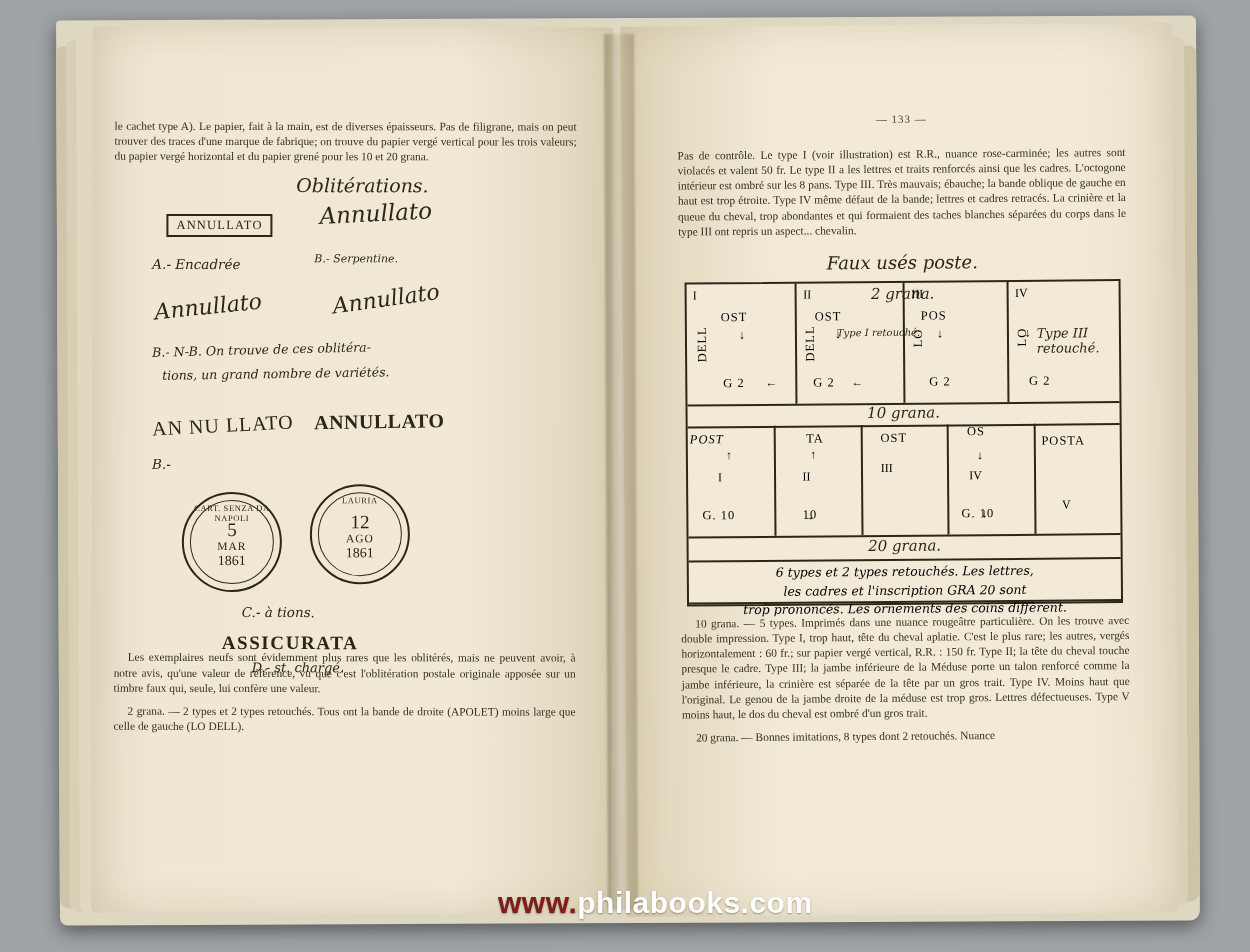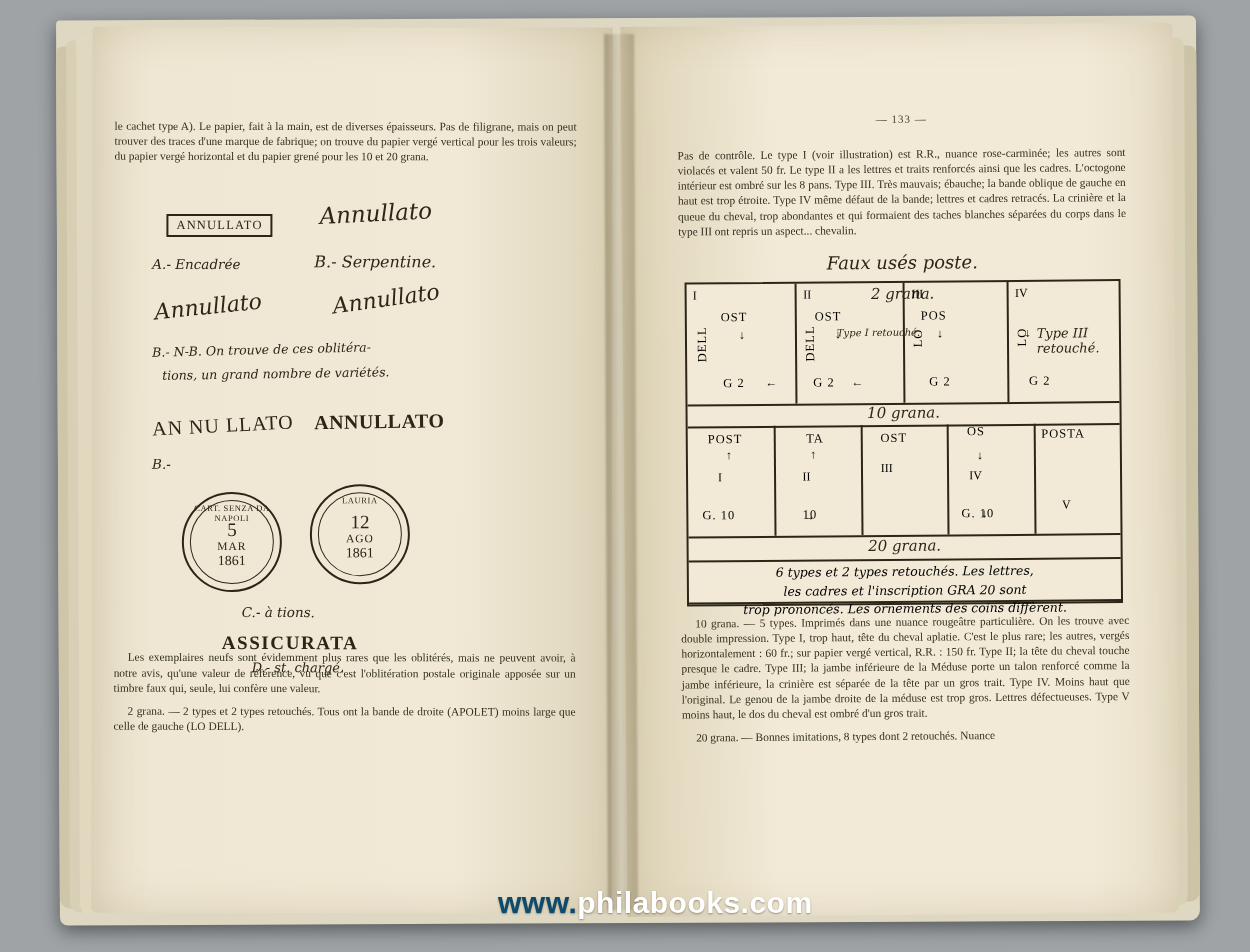--- a/index.html
+++ b/index.html
@@ -76,21 +76,21 @@
   .oblit-title{font-size:19px;margin:4px 0 12px 34px;text-align:center;}
 
   .boxstamp{
     display:inline-block;border:2px solid #2b2618;padding:2px 8px;
     font-family:"Liberation Serif", serif;font-size:12.5px;letter-spacing:1.2px;
     color:#2b2618;
   }
   .annul-a{position:absolute;left:52px;top:40px;}
   .annul-b{position:absolute;left:205px;top:26px;font-size:23px;transform:rotate(-3deg);}
   .cap-a{position:absolute;left:38px;top:82px;font-size:13.5px;}
-  .cap-b{position:absolute;left:200px;top:78px;font-size:16px;}
+  .cap-b{position:absolute;left:200px;top:78px;font-size:11px;}
 
   .annul-c{position:absolute;left:40px;top:120px;font-size:22px;transform:rotate(-6deg);}
   .annul-d{position:absolute;left:218px;top:112px;font-size:22px;transform:rotate(-8deg);}
   .cap-c{position:absolute;left:38px;top:168px;font-size:12.5px;transform:rotate(-1.5deg);}
   .cap-c2{position:absolute;left:48px;top:192px;font-size:12.5px;transform:rotate(-1deg);}
 
   .annul-e{position:absolute;left:38px;top:240px;font-family:"Liberation Serif",serif;
     font-size:20px;letter-spacing:1px;transform:rotate(-3deg);color:#2b2618;}
   .annul-f{position:absolute;left:200px;top:236px;font-family:"Liberation Serif",serif;
     font-size:20px;letter-spacing:.5px;font-weight:bold;transform:rotate(-1deg);color:#2b2618;}
@@ -139,21 +139,21 @@
     position:absolute;left:8px;right:8px;top:278px;font-size:12.5px;
     font-style:italic;line-height:1.5;text-align:center;font-family:"DejaVu Serif",serif;
   }
 
   
   .wm{
     position:absolute;left:498px;top:886px;font-size:30px;letter-spacing:.5px;
     font-family:"Liberation Sans", sans-serif;font-weight:bold;color:#ffffff;
     text-shadow:0 1px 2px rgba(0,0,0,.35);
   }
-  .wm .blue{color:#0c4a6e;}
+  .wm .blue{color:#7f1d1d;}
 </style>
 </head>
 <body>
 
 <div class="stage">
 
   <div class="book">
 
     <div class="edge l1"></div>
     <div class="edge l2"></div>
@@ -161,20 +161,21 @@
     <div class="edge r1"></div>
     <div class="edge r2"></div>
 
     <div class="page left">
       <div class="col lcol">
 
 
         <p class="body noind">le cachet type A). Le papier, fait à la main, est de diverses épaisseurs. Pas de filigrane, mais on peut trouver des traces d'une marque de fabrique; on trouve du papier vergé vertical pour les trois valeurs; du papier vergé horizontal et du papier grené pour les 10 et 20 grana.</p>
 
         <div class="plate">
+          <div class="oblit-title script">Oblitérations.</div>
 
           <div class="annul-a">
             <span class="boxstamp">ANNULLATO</span>
           </div>
           <div class="annul-b script">Annullato</div>
 
           <div class="cap-a script">A.- Encadrée</div>
           <div class="cap-b script">B.- Serpentine.</div>
 
           <div class="annul-c script">Annullato</div>
@@ -262,25 +263,25 @@
           <div class="row r-b">
             <div class="hdr-c script" style="top:1px;">10 grana.</div>
           </div>
 
           <div class="row r-c">
             <div class="vline" style="left:20%;height:110px;"></div>
             <div class="vline" style="left:40%;height:110px;"></div>
             <div class="vline" style="left:60%;height:110px;"></div>
             <div class="vline" style="left:80%;height:110px;"></div>
 
-            <div class="lbl mono" style="left:20px;top:6px;">POST</div>
+            <div class="lbl mono" style="left:2px;top:6px;font-style:italic;">POST</div>
             <div class="lbl mono" style="left:calc(20% + 24px);top:6px;margin-left:8px;">TA</div>
             <div class="lbl mono" style="left:calc(40% + 20px);top:6px;">OST</div>
             <div class="lbl mono" style="left:calc(60% + 20px);top:0;">OS</div>
-            <div class="lbl mono" style="left:calc(80% + 8px);top:3px;">POSTA</div>
+            <div class="lbl mono" style="left:calc(80% + 8px);top:10px;">POSTA</div>
 
             <div class="cellnum" style="left:30px;top:44px;">I</div>
             <div class="cellnum" style="left:calc(20% + 28px);top:44px;">II</div>
             <div class="cellnum" style="left:calc(40% + 20px);top:36px;">III</div>
             <div class="cellnum" style="left:calc(60% + 22px);top:44px;">IV</div>
             <div class="cellnum" style="left:calc(80% + 28px);top:74px;">V</div>
 
             <div class="lbl mono" style="left:14px;top:82px;">G. 10</div>
             <div class="lbl mono" style="left:calc(20% + 28px);top:82px;">10</div>
             <div class="lbl mono" style="left:calc(60% + 14px);top:82px;">G. 10</div>

